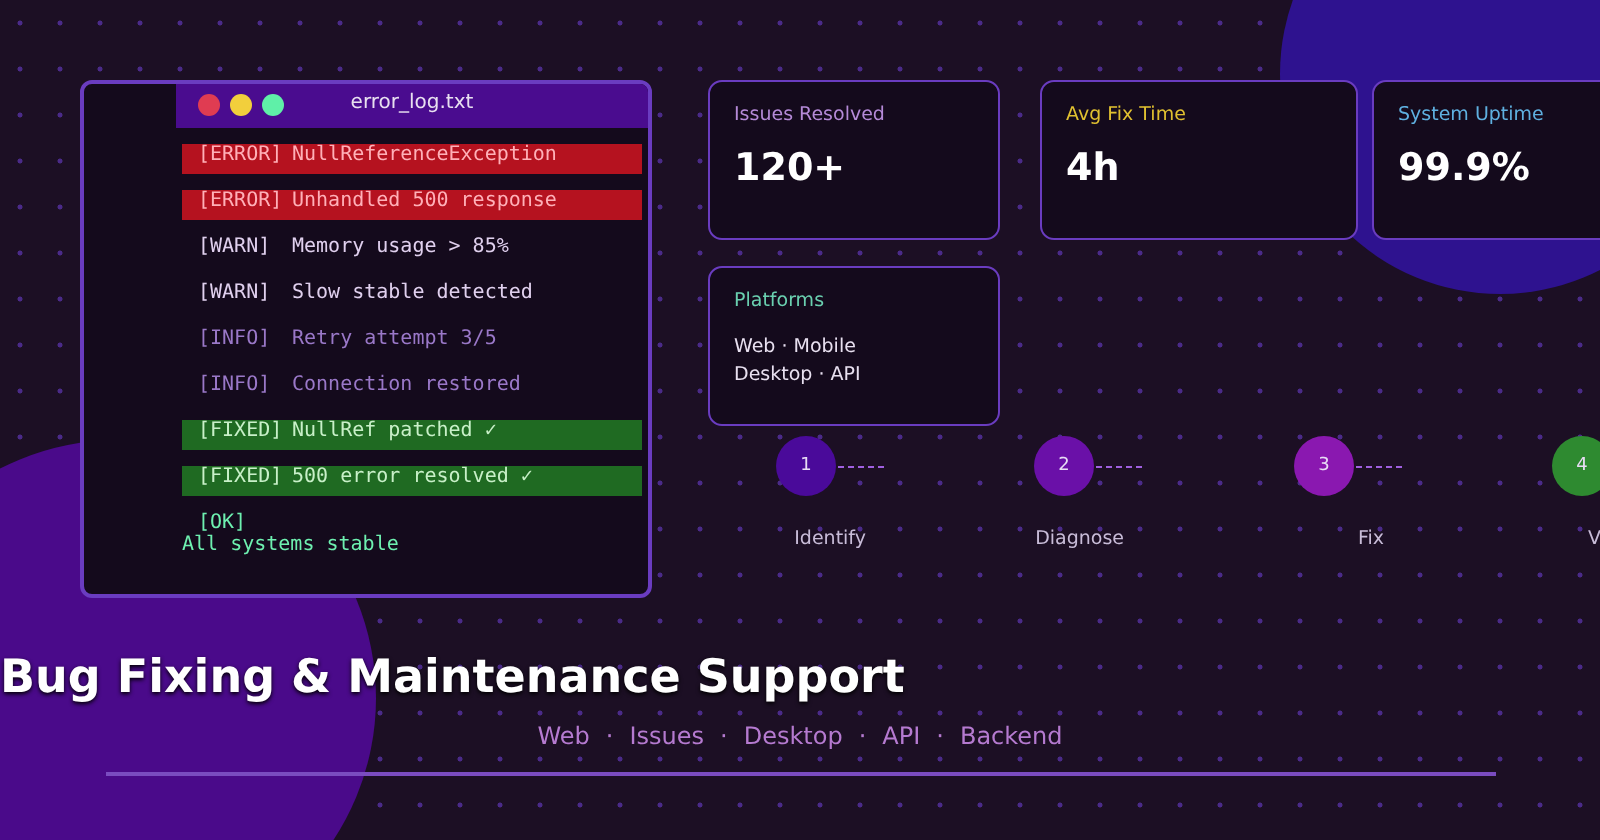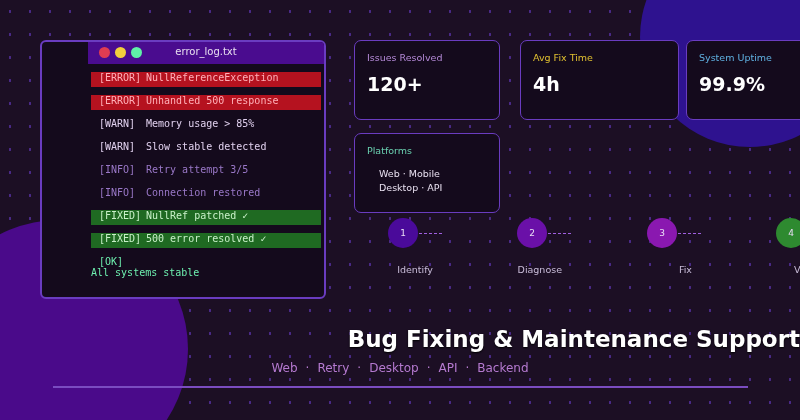--- a/index.html
+++ b/index.html
@@ -41,27 +41,27 @@
 
   .card {
     position:absolute; background:#140a1c; border:1.5px solid #6a3cc0; border-radius:7px; box-sizing:border-box;
   }
   .card .label { position:absolute; left:12px; top:11px; font-size:9.5px; }
   .card .value { position:absolute; left:12px; top:32px; font-size:19px; font-weight:bold; color:#ffffff; }
   .card-issues { left:354px; top:40px; width:146px; height:80px; }
   .card-avg { left:520px; top:40px; width:159px; height:80px; }
   .card-uptime { left:686px; top:40px; width:150px; height:80px; }
   .card-platforms { left:354px; top:133px; width:146px; height:80px; }
-  .plat-lines { position:absolute; left:24px; top:33px; font-size:9.5px; color:#e8e0f0; line-height:14px; }
+  .plat-lines { position:absolute; left:12px; top:33px; font-size:9.5px; color:#e8e0f0; line-height:14px; }
 
   .step { position:absolute; top:218px; width:30px; height:30px; border-radius:50%; color:#e8dcf5; font-size:9px; text-align:center; line-height:30px; }
   .step-label { position:absolute; top:252px; font-size:9.5px; color:#c8bcd8; text-align:right; width:60px;margin-top:12px; }
   .dash { position:absolute; top:233px; width:23px; border-top:1.5px dashed #a060e0; }
 
-  .headline { position:absolute; left:0; right:0; top:326px; text-align:right; font-size:23px; font-weight:bold; color:#ffffff; text-shadow:0 1px 2px #000; }
+  .headline { position:absolute; left:0; right:0; top:326px; text-align:left; font-size:23px; font-weight:bold; color:#ffffff; text-shadow:0 1px 2px #000; }
   .subline { position:absolute; left:0; right:0; top:361px; text-align:center; font-size:12px; color:#b57ad0; }
   .subline .sep { margin:0 8px; }
   .rule { position:absolute; left:53px; width:695px; top:386px; height:2px; background:#7a4cc0; }
 </style>
 </head>
 <body>
 
 <div class="blob blob-tr"></div>
 <div class="blob blob-bl"></div>
 
@@ -142,15 +142,15 @@
 
 <div class="step" style="left:647px;background:#8a18b0">3</div>
 <div class="dash" style="left:678px"></div>
 <div class="step-label" style="left:632px">Fix</div>
 
 <div class="step" style="left:776px;background:#2e8a30">4</div>
 <div class="step-label" style="left:761px">Verify</div>
 
 <div class="headline">Bug Fixing &amp; Maintenance Support</div>
 <div class="subline">
-  <span>Web</span><span class="sep">·</span><span>Retry</span><span class="sep">·</span><span>Desktop</span><span class="sep">·</span><span>API</span><span class="sep">·</span><span>Backend</span>
+  <span>Web</span><span class="sep">·</span><span>Issues</span><span class="sep">·</span><span>Desktop</span><span class="sep">·</span><span>API</span><span class="sep">·</span><span>Backend</span>
 </div>
 <div class="rule"></div>
 
 </body></html>

